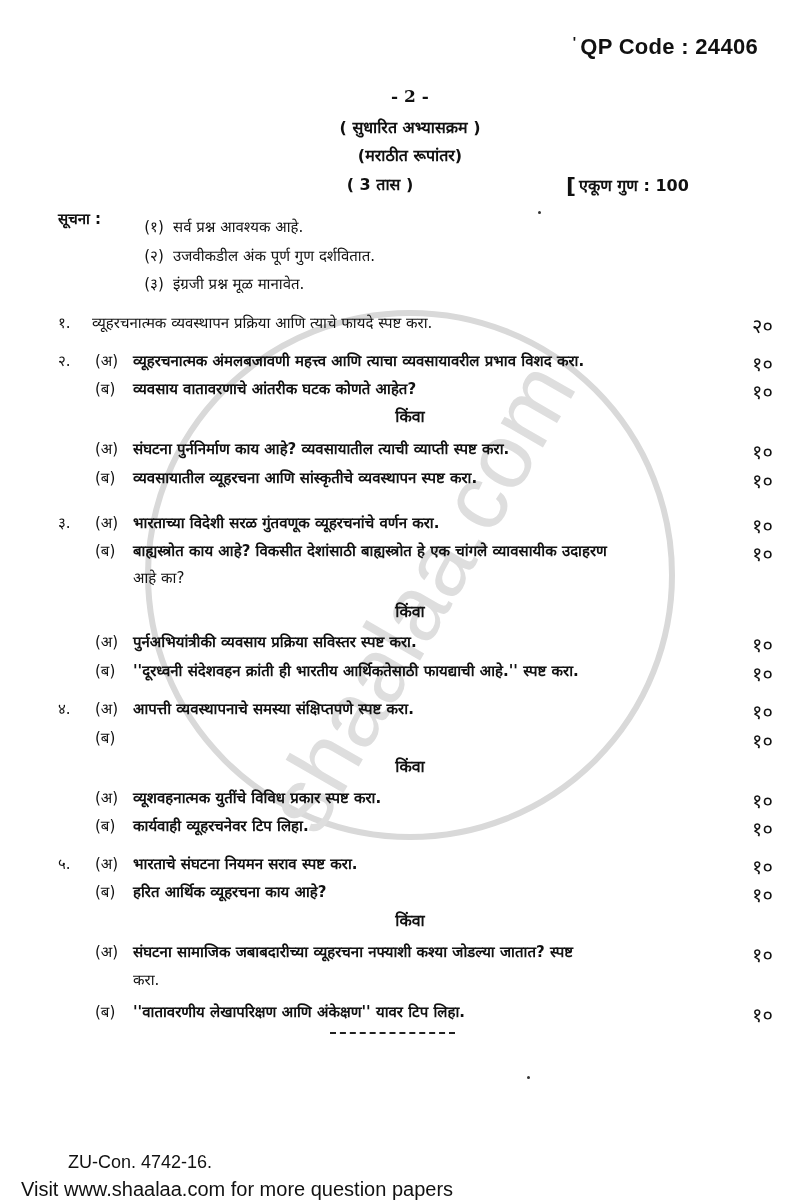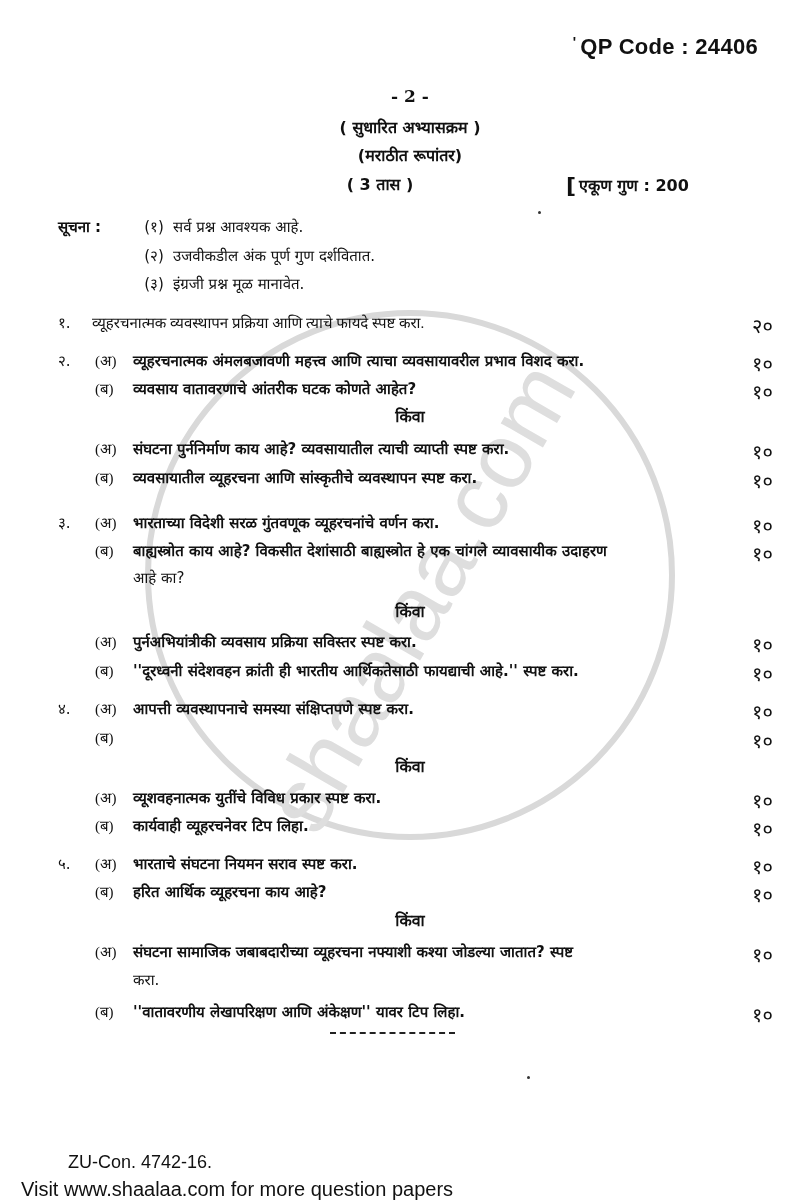--- a/index.html
+++ b/index.html
@@ -18,27 +18,27 @@
 
   .page-num { top: 86px; left: 0; width: 820px; text-align: center; font-family: "DejaVu Serif", serif; font-weight: bold; font-size: 17px; }
   .hdr { left: 0; width: 820px; text-align: center; font-weight: bold; font-size: 16px; }
   .hdr1 { top: 116px; }
   .hdr2 { top: 144px; }
   .hdr3 { top: 173px; left: 0; width: 820px; text-align: center; }
   .hdr3 .dur { display: inline-block; margin-left: -60px; }
   .marks-total { top: 173px; left: 566px; font-weight: bold; font-size: 16px; }
   .marks-total .br { font-size: 22px; font-weight: bold; vertical-align: -2px; margin-right: 3px; }
 
-  .note-label { top: 216px; left: 58px; font-weight: bold; font-size: 15px; }
+  .note-label { top: 208px; left: 58px; font-weight: bold; font-size: 15px; }
   .note-item { left: 135px; font-size: 15px; }
   .note-item .n { display: inline-block; width: 38px; }
 
   .q { font-size: 15px; }
   .q-num { position: absolute; left: 58px; }
-  .q-sub { position: absolute; left: 95px; font-family: Liberation Serif, serif; }
+  .q-sub { position: absolute; left: 95px; }
   .q-text { position: absolute; left: 133px; font-weight: bold; }
   .q-marks { position: absolute; left: 752px; font-size: 20px; }
   .kinva { left: 0; width: 820px; text-align: center; font-weight: bold; font-size: 16px; }
 
   .divider { top: 1032px; left: 330px; width: 125px; border-top: 2px dashed #222; }
 
   .footer-code { top: 1152px; left: 68px; font-family: "Liberation Sans", sans-serif; font-weight: normal; font-size: 18px; }
   .footer-visit { top: 1178px; left: 21px; font-family: "Liberation Sans", sans-serif; font-size: 20px; color: #111; }
 
   .watermark-circle {
@@ -61,21 +61,21 @@
   <div class="watermark-circle"></div>
   <div class="abs watermark-text">shaalaa.com</div>
 
   <div class="content">
 
     <div class="abs qp-code"><span class="tick">'</span><span>QP Code : 24406</span></div>
     <div class="abs page-num">- 2 -</div>
     <div class="abs hdr hdr1">( सुधारित अभ्यासक्रम )</div>
     <div class="abs hdr hdr2">(मराठीत रूपांतर)</div>
     <div class="abs hdr hdr3"><span class="dur">( 3 तास )</span></div>
-    <div class="abs marks-total"><span class="br">[</span><span>एकूण गुण : 200</span></div>
+    <div class="abs marks-total"><span class="br">[</span><span>एकूण गुण : 100</span></div>
     <div class="speck" style="left:538px; top:211px;"></div>
 
     <div class="abs note-label">सूचना :</div>
     <div class="abs note-item" style="top:216px;"><span class="n">(१)</span><span>सर्व प्रश्न आवश्यक आहे.</span></div>
     <div class="abs note-item" style="top:245px;"><span class="n">(२)</span><span>उजवीकडील अंक पूर्ण गुण दर्शवितात.</span></div>
     <div class="abs note-item" style="top:273px;"><span class="n">(३)</span><span>इंग्रजी प्रश्न मूळ मानावेत.</span></div>
 
     <div class="abs q" style="top:312px; left:0; width:800px; height:22px;">
       <span class="q-num">१.</span>
       <span class="q-sub" style="left:92px;">व्यूहरचनात्मक व्यवस्थापन प्रक्रिया आणि त्याचे फायदे स्पष्ट करा.</span>

